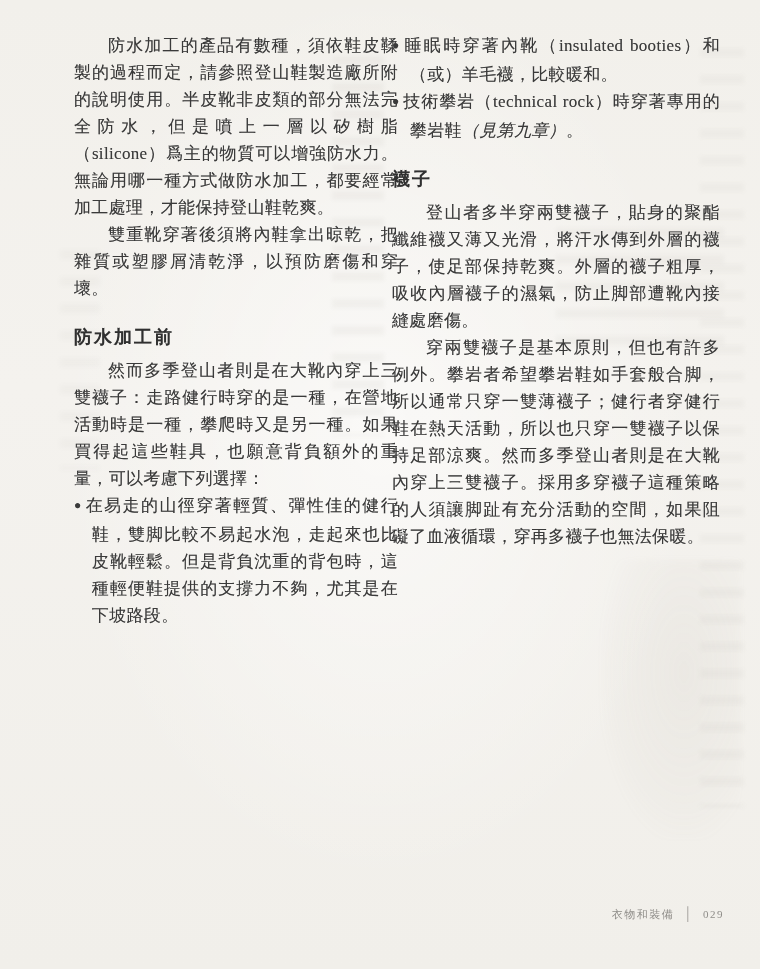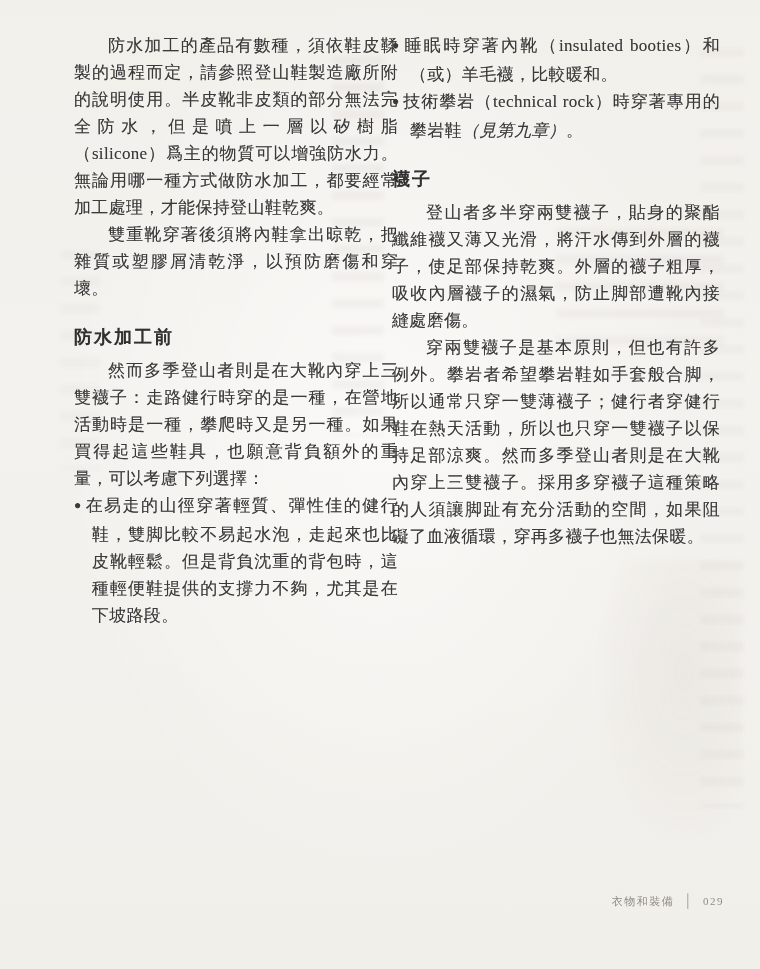--- a/index.html
+++ b/index.html
@@ -43,21 +43,21 @@
     font-size:12px;
     margin-right:3px;
     position:relative;
     top:-2px;
     color:#3a3a3a;
   }
   .ref{font-style:italic;}
   .footer{
     position:absolute;
     right:36px;
-    bottom:60px;
+    bottom:47px;
     font-size:11px;
     color:#8f8d89;
     letter-spacing:1.5px;
     display:flex;
     align-items:center;
   }
   .footer .divider{
     margin:0 9px;
     color:#a5a39e;
     font-size:13px;

